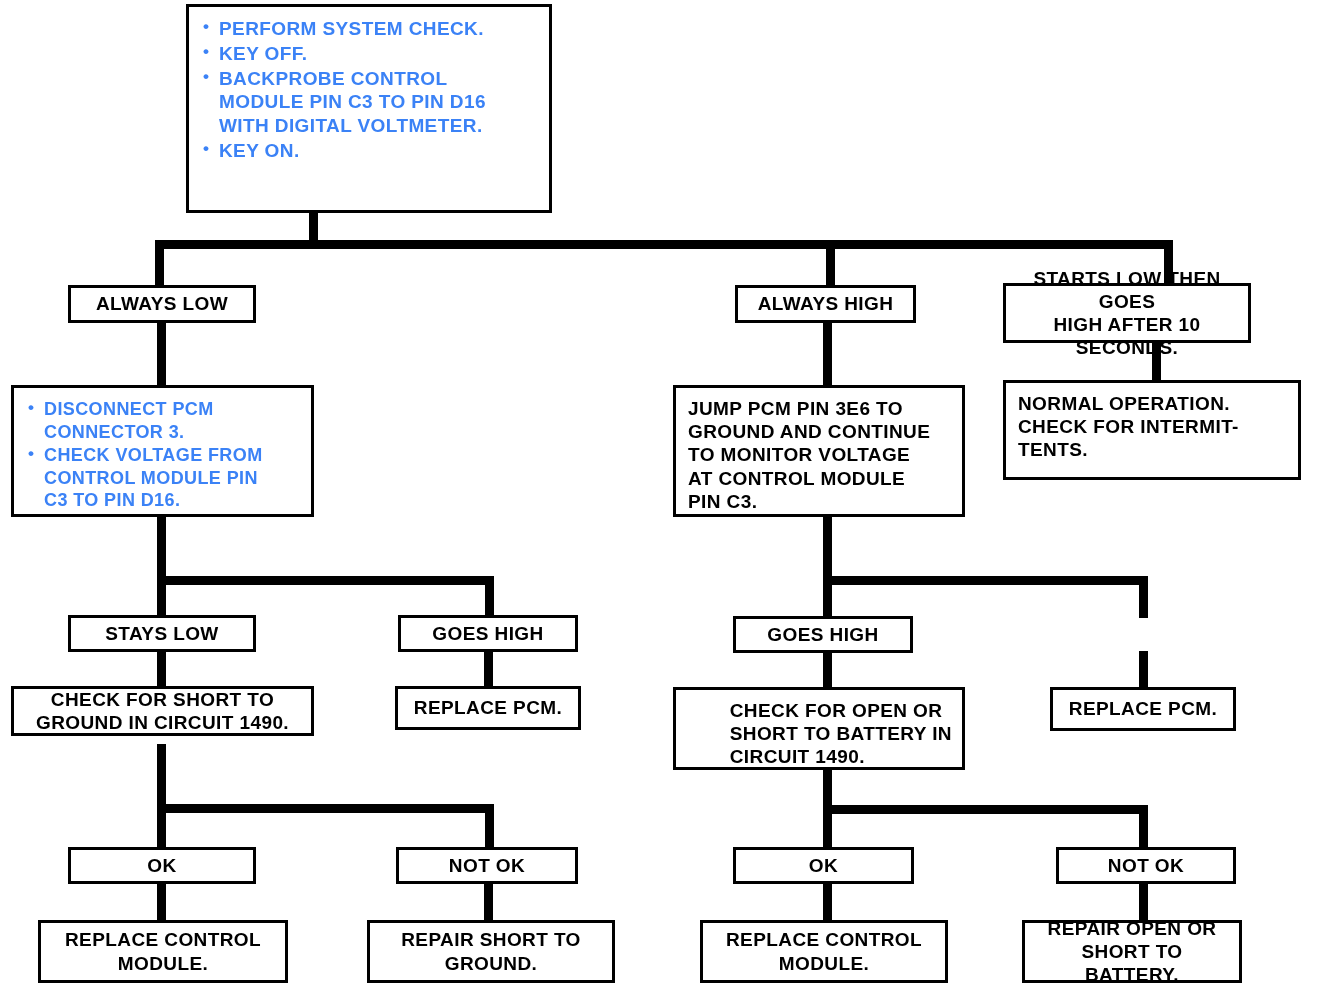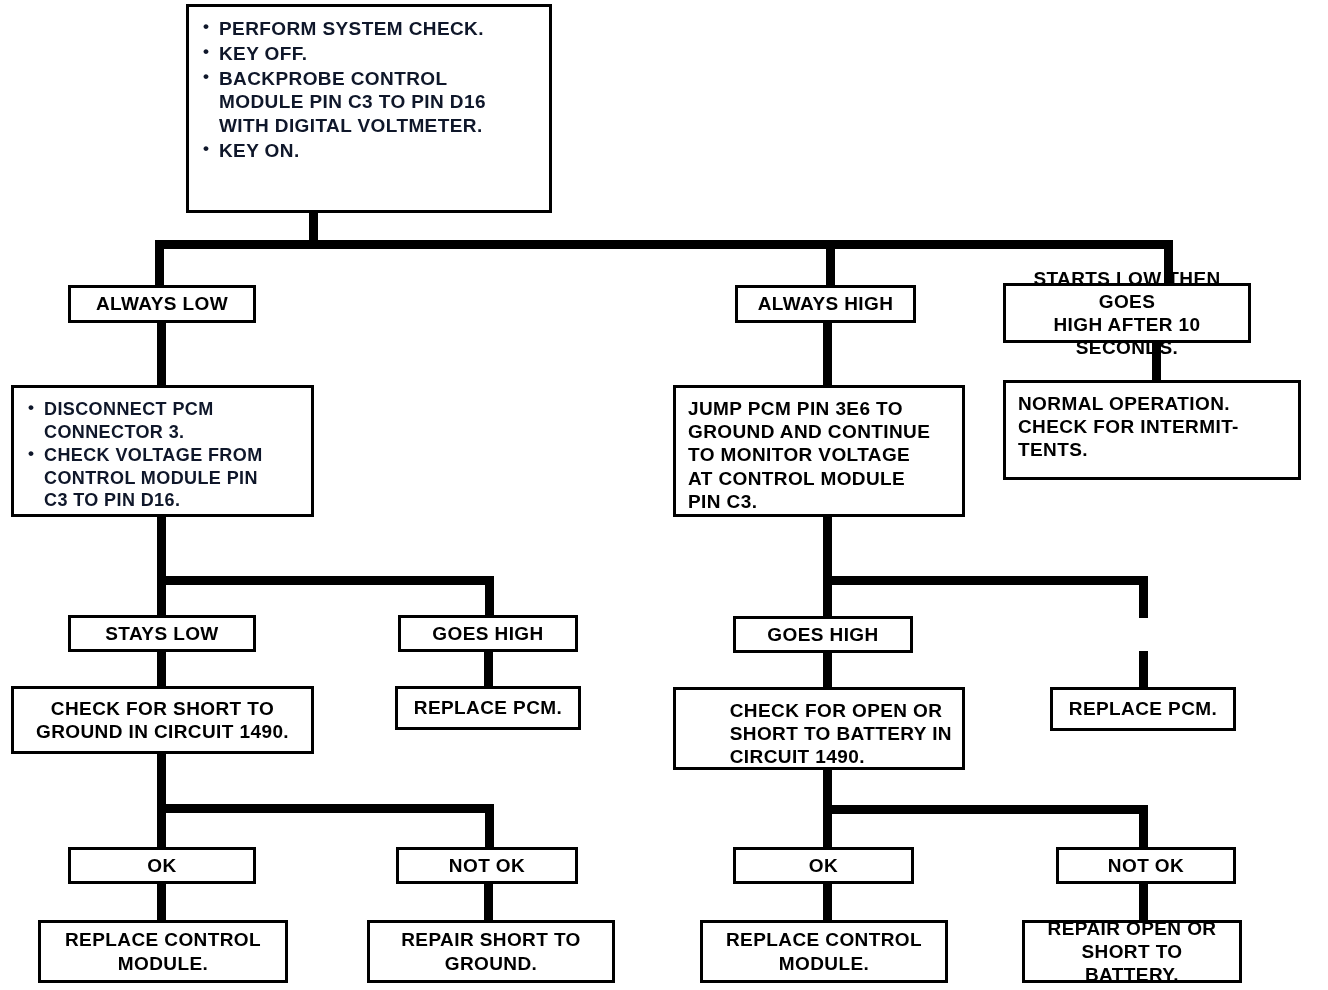--- a/index.html
+++ b/index.html
@@ -52,21 +52,21 @@
     text-align: center;
     align-items: center;
     padding: 6px 8px;
   }
   
   .bullets {
     position: absolute;
     box-sizing: border-box;
     border: 3px solid #000000;
     background: #ffffff;
-    color: #0f172a;
+    color: #3b82f6;
     font-weight: 700;
     font-size: 19px;
     line-height: 1.25;
     letter-spacing: 0.4px;
     padding: 10px 8px 8px 14px;
     z-index: 3;
   }
   .bullets ul {
     list-style: none;
     margin: 0;
@@ -135,21 +135,21 @@
 
   <div class="conn vline" style="left:157px; top:515px; height:70px;"></div>
   <div class="conn hline" style="left:157px; top:576px; width:337px;"></div>
   <div class="conn vline" style="left:485px; top:576px; height:42px;"></div>
   <div class="conn vline" style="left:157px; top:576px; height:42px;"></div>
 
   <div class="box pill" style="left:68px; top:615px; width:188px; height:37px;">
     <span class="txt">STAYS LOW</span>
   </div>
   <div class="conn vline" style="left:157px; top:650px; height:38px;"></div>
-  <div class="box para center" style="left:11px; top:686px; width:303px; height:68px;">
+  <div class="box para center" style="left:11px; top:686px; width:303px; height:50px;">
     <span class="txt">CHECK FOR SHORT TO
 GROUND IN CIRCUIT 1490.</span>
   </div>
 
   <div class="box pill" style="left:398px; top:615px; width:180px; height:37px;">
     <span class="txt">GOES HIGH</span>
   </div>
   <div class="conn vline" style="left:484px; top:650px; height:38px;"></div>
   <div class="box para center" style="left:395px; top:686px; width:186px; height:44px;">
     <span class="txt">REPLACE PCM.</span>

